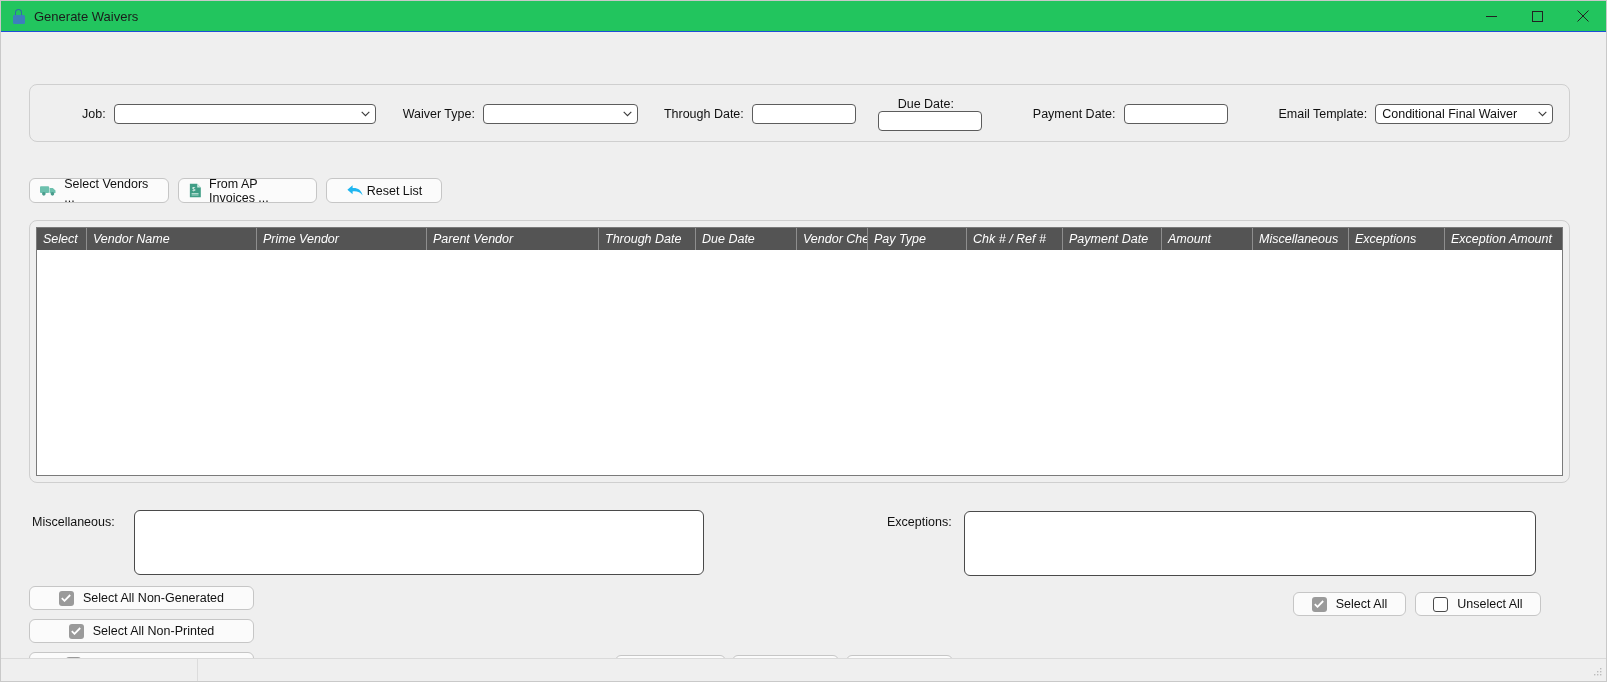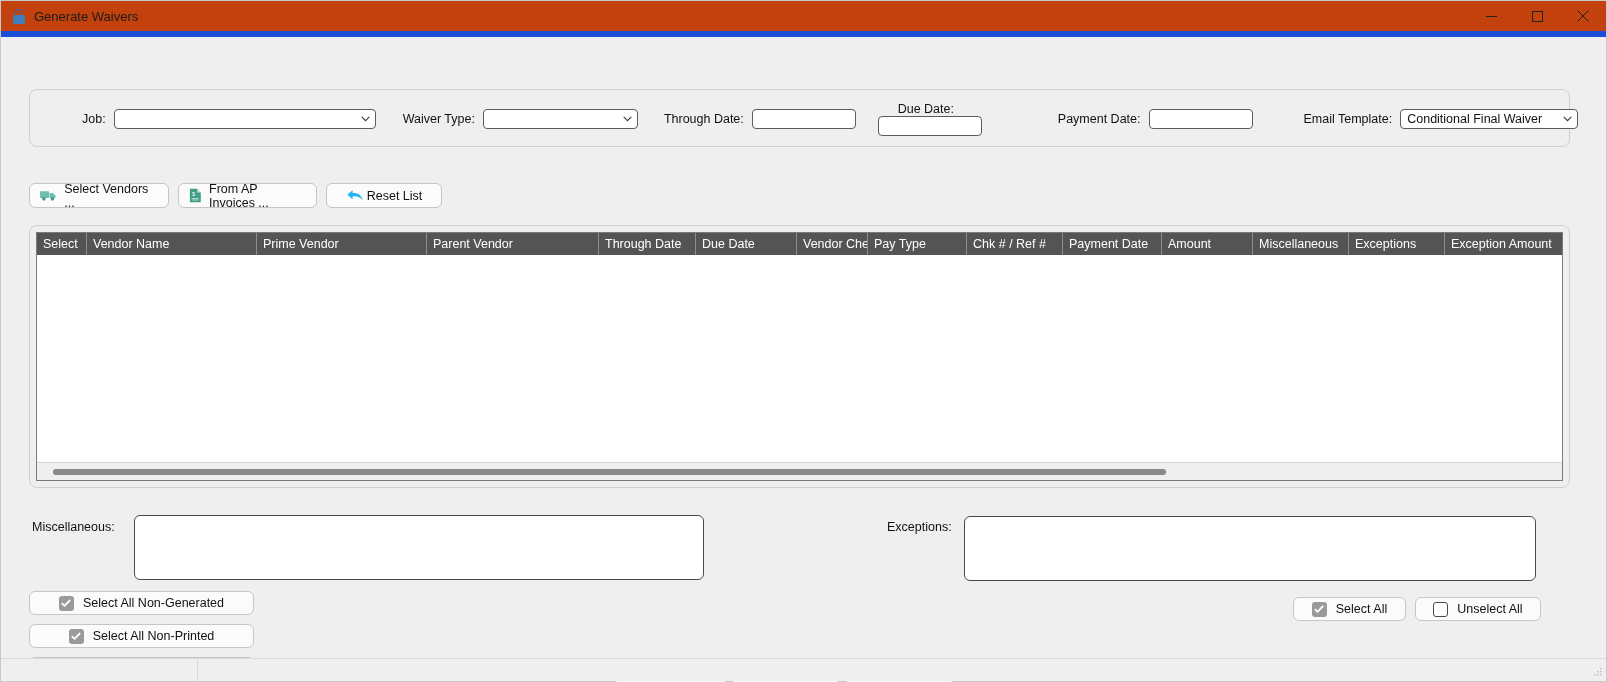--- a/index.html
+++ b/index.html
@@ -21,25 +21,25 @@
     height: 682px;
     background: #efefef;
     box-sizing: border-box;
     border: 1px solid #c9c9c9;
     display: flex;
     flex-direction: column;
   }
   
   .titlebar {
     height: 30px;
-    background: #c2410c;
+    background: #22c55e;
     display: flex;
     align-items: center;
     flex: 0 0 auto;
-    border-bottom: 6px solid #1d4ed8;
+    border-bottom: 1px solid #1d4ed8;
     text-align: right;
   }
   .title-left {
     display: flex;
     align-items: center;
     padding-left: 11px;
     gap: 9px;
   }
   .lock-icon {
     width: 13px;
@@ -196,21 +196,21 @@
   }
   .grid {
     width: 100%;
     height: 100%;
     background: #ffffff;
     border: 1px solid #7a7a7a;
     box-sizing: border-box;
     overflow: hidden;
     position: relative;
     display: flex;
-    flex-direction: column;
+    font-style: italic;
   }
   .grid-head {
     display: flex;
     height: 22px;
     background: #545454;
     flex: 0 0 auto;
     overflow: hidden;
   }
   .gh {
     color: #ffffff;
@@ -400,21 +400,21 @@
           </div>
         </div>
 
         <div class="field" style="margin-left:22px;flex-direction:column;">
           <span class="field-label">Due Date:</span>
           <div class="textbox" style="width:104px;">
             <span></span>
           </div>
         </div>
 
-        <div class="field" style="margin-left:76px;">
+        <div class="field" style="margin-left:51px;">
           <span class="field-label">Payment Date:</span>
           <div class="textbox" style="width:104px;">
             <span></span>
           </div>
         </div>
 
         <div class="field" style="margin-left:51px;">
           <span class="field-label">Email Template:</span>
           <div class="combo" style="width:178px;">
             <span>Conditional Final Waiver</span>

